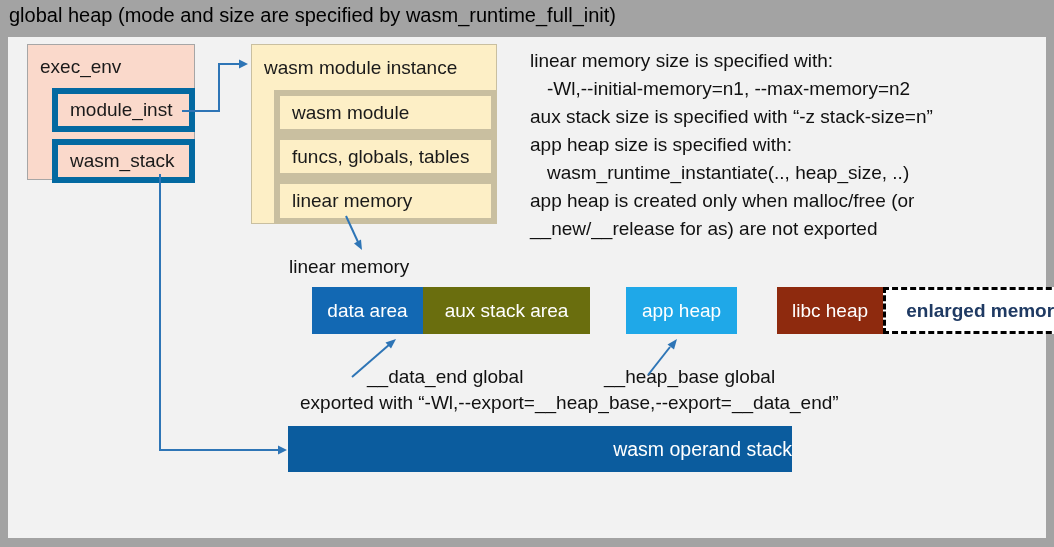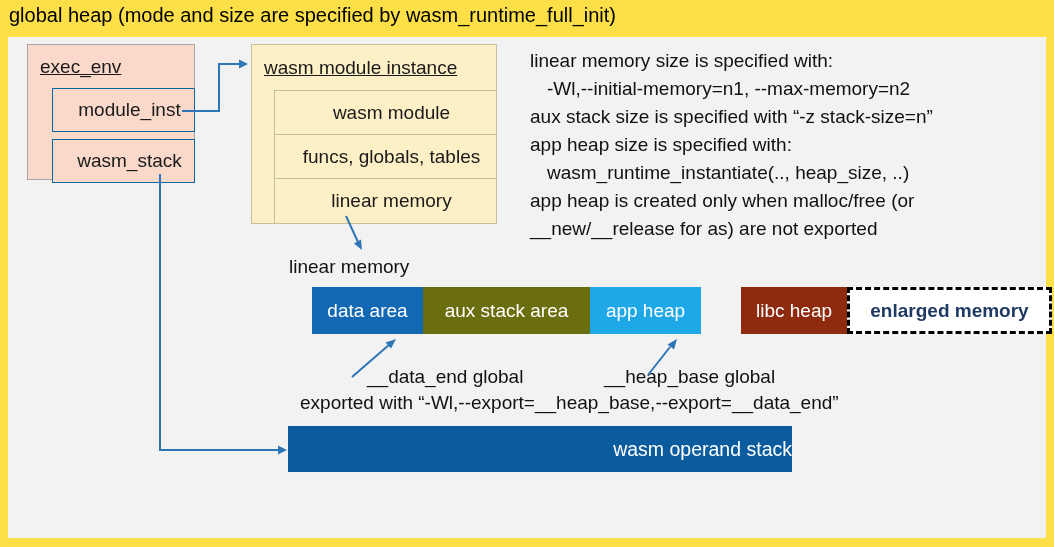--- a/index.html
+++ b/index.html
@@ -1,26 +1,26 @@
 <!DOCTYPE html>
 <html><head>
 <meta charset="utf-8">
 <style>
   html,body { margin:0; padding:0; background:#ffffff; }
   .canvas {
     position:relative; width:1054px; height:547px; overflow:hidden;
     font-family:"Liberation Sans","DejaVu Sans",sans-serif;
-    color:#1a1a1a; background:#fde047;
+    color:#1a1a1a; background:#a3a3a3;
   }
   .panel { position:absolute; left:8px; top:37px; width:1038px; height:501px; }
   .title { position:absolute; left:9px; top:4px; font-size:20px; font-weight:500; color:#000; white-space:nowrap; }
 
   .box { position:absolute; box-sizing:border-box; border:1px solid #a6a6a6; font-size:19px; }
-  .box .hdr { position:absolute; left:12px; top:0; height:44px; display:flex; align-items:center; white-space:nowrap;text-decoration:underline; }
-  .innerbox { position:absolute; box-sizing:border-box; border:1px solid #0369a1; display:flex; align-items:center; padding-left:12px; white-space:nowrap;justify-content:center; }
+  .box .hdr { position:absolute; left:12px; top:0; height:44px; display:flex; align-items:center; white-space:nowrap; }
+  .innerbox { position:absolute; box-sizing:border-box; border:6px solid #0369a1; display:flex; align-items:center; padding-left:12px; white-space:nowrap; }
 
   .exec-box   { left:27px;  top:44px; width:168px; height:136px; }
   .exec-r0    { left:24px; top:43px; width:143px; height:44px; }
   .exec-r1    { left:24px; top:94px; width:143px; height:44px; }
 
   .inst-box   { left:251px; top:44px; width:246px; height:180px; border-color:#c9bfa0; }
   .inst-box .hdr { height:46px; }
   .inst-r     { border-color:#c9bfa0; left:22px; width:223px; height:45px; }
   .inst-r0    { top:45px; }
   .inst-r1    { top:89px; }
@@ -95,21 +95,21 @@
   </div>
 
   <div class="lm-label">linear memory</div>
   <div class="lm-bar">
     <div class="seg" style="width: 111px; background: rgb(18, 104, 179); color: rgb(255, 255, 255);">
       <span>data area</span>
     </div>
     <div class="seg" style="width: 167px; background: rgb(106, 110, 14); color: rgb(255, 255, 255);">
       <span>aux stack area</span>
     </div>
-    <div class="seg" style="width: 111px; background: rgb(31, 168, 232); color: rgb(255, 255, 255);">
+    <div class="seg" style="width: 111px; background: rgb(31, 168, 232); color: rgb(255, 255, 255); margin-left: 36px;">
       <span>app heap</span>
     </div>
     <div class="seg" style="width: 106px; background: rgb(142, 42, 14); color: rgb(255, 255, 255); margin-left: 40px;">
       <span>libc heap</span>
     </div>
     <div class="seg seg-dashed" style="width: 205px; background: rgb(255, 255, 255); color: rgb(31, 58, 99); font-weight: bold;">
       <span>enlarged memory</span>
     </div>
   </div>
 

